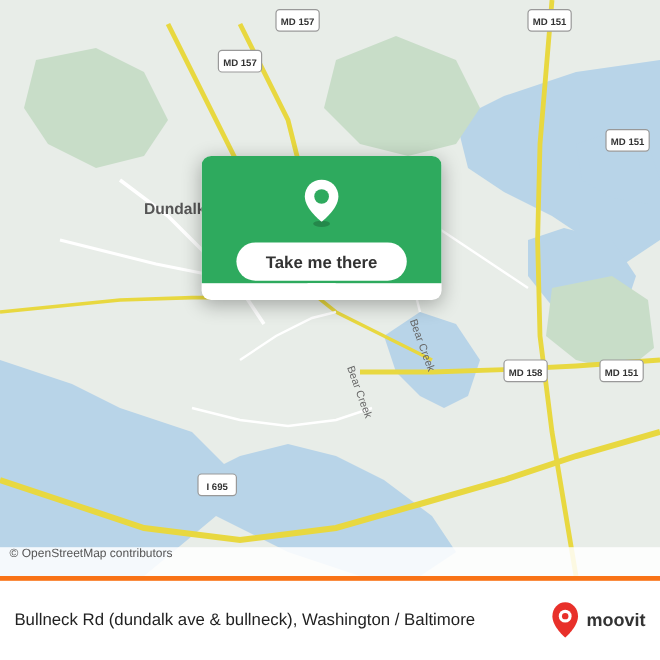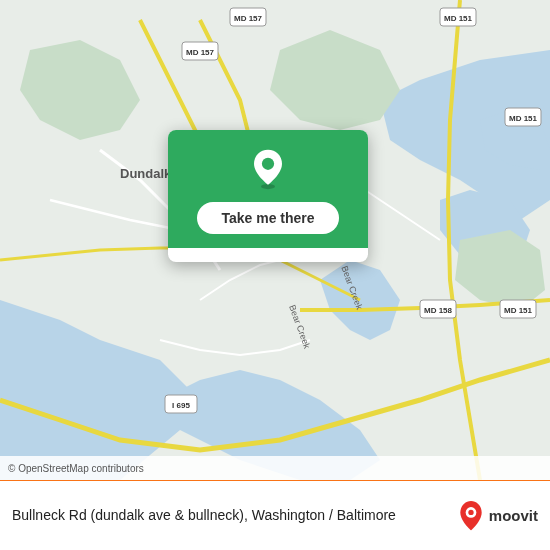--- a/index.html
+++ b/index.html
@@ -42,21 +42,21 @@
       align-items: center;
       overflow: hidden;
     }
 
     #popup-green-area {
       background: #2eaa5e;
       width: 100%;
       display: flex;
       flex-direction: column;
       align-items: center;
-      padding: 18px 10px 14px 10px;
+      padding: 18px 10px 2px 10px;
     }
 
     #location-pin-icon {
       width: 42px;
       height: 42px;
       margin-bottom: 6px;
     }
 
     #take-me-there-btn {
       background: white;
@@ -80,21 +80,21 @@
       border-top: 14px solid white;
       margin: 0 auto;
     }
 
     
     #attribution-bar {
       width: 550px;
       height: 24px;
       background: rgba(255,255,255,0.85);
       display: flex;
-      align-items: center;
+      align-items: flex-start;
       padding: 0 8px;
       font-size: 10px;
       color: #555;
       position: absolute;
       bottom: 70px;
       left: 0;
     }
 
     #attribution-bar a, #attribution-bar span {
       color: #555;
@@ -102,21 +102,21 @@
     }
 
     
     #info-bar {
       position: absolute;
       bottom: 0;
       left: 0;
       width: 550px;
       height: 70px;
       background: white;
-      border-top: 1px solid #f97316;
+      border-top: 4px solid #f97316;
       display: flex;
       align-items: center;
       padding: 8px 12px;
       justify-content: space-between;
     }
 
     #location-text {
       flex: 1;
       font-size: 14px;
       color: #222;

